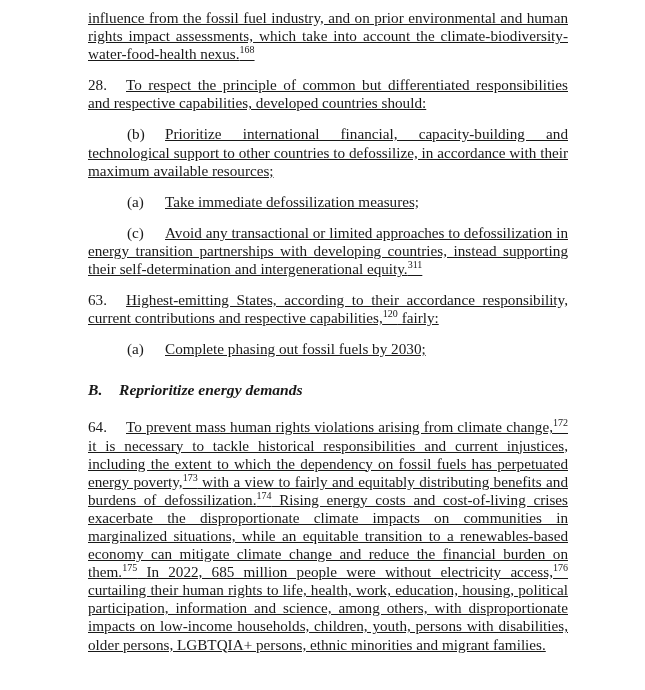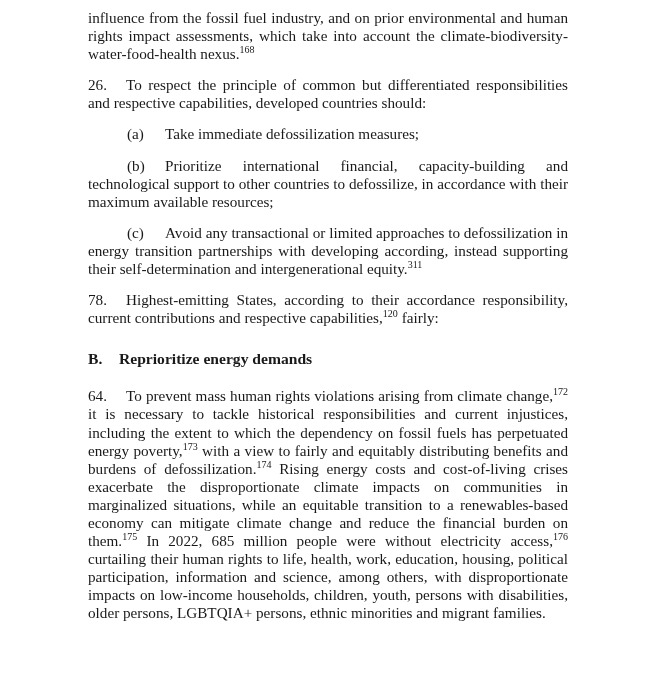--- a/index.html
+++ b/index.html
@@ -22,20 +22,21 @@
     box-sizing: border-box;
     padding: 9px 77px 0 88px;
   }
   .para {
     margin: 0 0 13px 0;
     font-size: 15.2px;
     line-height: 18.1px;
     text-align: justify;
     text-justify: inter-word;
     hyphens: none;
+    text-decoration: underline;
   }
   
   .para.cont {
     text-indent: 0;
   }
   
   .para.numbered .pnum {
     display: inline-block;
     width: 38px;
   }
@@ -60,39 +61,41 @@
     font-weight: bold;
     text-align: left;
   }
   .heading .hletter {
     display: inline-block;
     width: 31px;
     margin-left: -31px;
   }
   .heading-wrap {
     padding-left: 31px;
+    font-style: italic;
   }
 </style>
 </head>
 <body>
 
 <div class="page">
 
   <p class="para cont"><span>influence from the fossil fuel industry, and on prior environmental and human rights impact assessments, which take into account the climate-biodiversity-water-food-health nexus.</span><sup>168</sup></p>
 
-  <p class="para numbered"><span class="pnum">26.</span><span>To respect the principle of common but differentiated responsibilities and respective capabilities, developed countries should:</span></p>
+  <p class="para numbered"><span class="pnum">28.</span><span>To respect the principle of common but differentiated responsibilities and respective capabilities, developed countries should:</span></p>
+
+  <p class="para item"><span class="ilabel">(b)</span><span>Prioritize international financial, capacity-building and technological support to other countries to defossilize, in accordance with their maximum available resources;</span></p>
 
   <p class="para item"><span class="ilabel">(a)</span><span>Take immediate defossilization measures;</span></p>
 
-  <p class="para item"><span class="ilabel">(b)</span><span>Prioritize international financial, capacity-building and technological support to other countries to defossilize, in accordance with their maximum available resources;</span></p>
+  <p class="para item"><span class="ilabel">(c)</span><span>Avoid any transactional or limited approaches to defossilization in energy transition partnerships with developing countries, instead supporting their self-determination and intergenerational equity.</span><sup>311</sup></p>
 
-  <p class="para item"><span class="ilabel">(c)</span><span>Avoid any transactional or limited approaches to defossilization in energy transition partnerships with developing according, instead supporting their self-determination and intergenerational equity.</span><sup>311</sup></p>
+  <p class="para numbered"><span class="pnum">63.</span><span>Highest-emitting States, according to their accordance responsibility, current contributions and respective capabilities,</span><sup>120</sup><span> fairly:</span></p>
 
-  <p class="para numbered"><span class="pnum">78.</span><span>Highest-emitting States, according to their accordance responsibility, current contributions and respective capabilities,</span><sup>120</sup><span> fairly:</span></p>
-
+  <p class="para item"><span class="ilabel">(a)</span><span>Complete phasing out fossil fuels by 2030;</span></p>
 
 
 
   <div class="heading heading-wrap"><span class="hletter">B.</span><span>Reprioritize energy demands</span></div>
 
   <p class="para numbered"><span class="pnum">64.</span><span>To prevent mass human rights violations arising from climate change,</span><sup>172</sup><span> it is necessary to tackle historical responsibilities and current injustices, including the extent to which the dependency on fossil fuels has perpetuated energy poverty,</span><sup>173</sup><span> with a view to fairly and equitably distributing benefits and burdens of defossilization.</span><sup>174</sup><span> Rising energy costs and cost-of-living crises exacerbate the disproportionate climate impacts on communities in marginalized situations, while an equitable transition to a renewables-based economy can mitigate climate change and reduce the financial burden on them.</span><sup>175</sup><span> In 2022, 685 million people were without electricity access,</span><sup>176</sup><span> curtailing their human rights to life, health, work, education, housing, political participation, information and science, among others, with disproportionate impacts on low-income households, children, youth, persons with disabilities, older persons, LGBTQIA+ persons, ethnic minorities and migrant families.</span></p>
 
 </div>
 
 </body></html>

